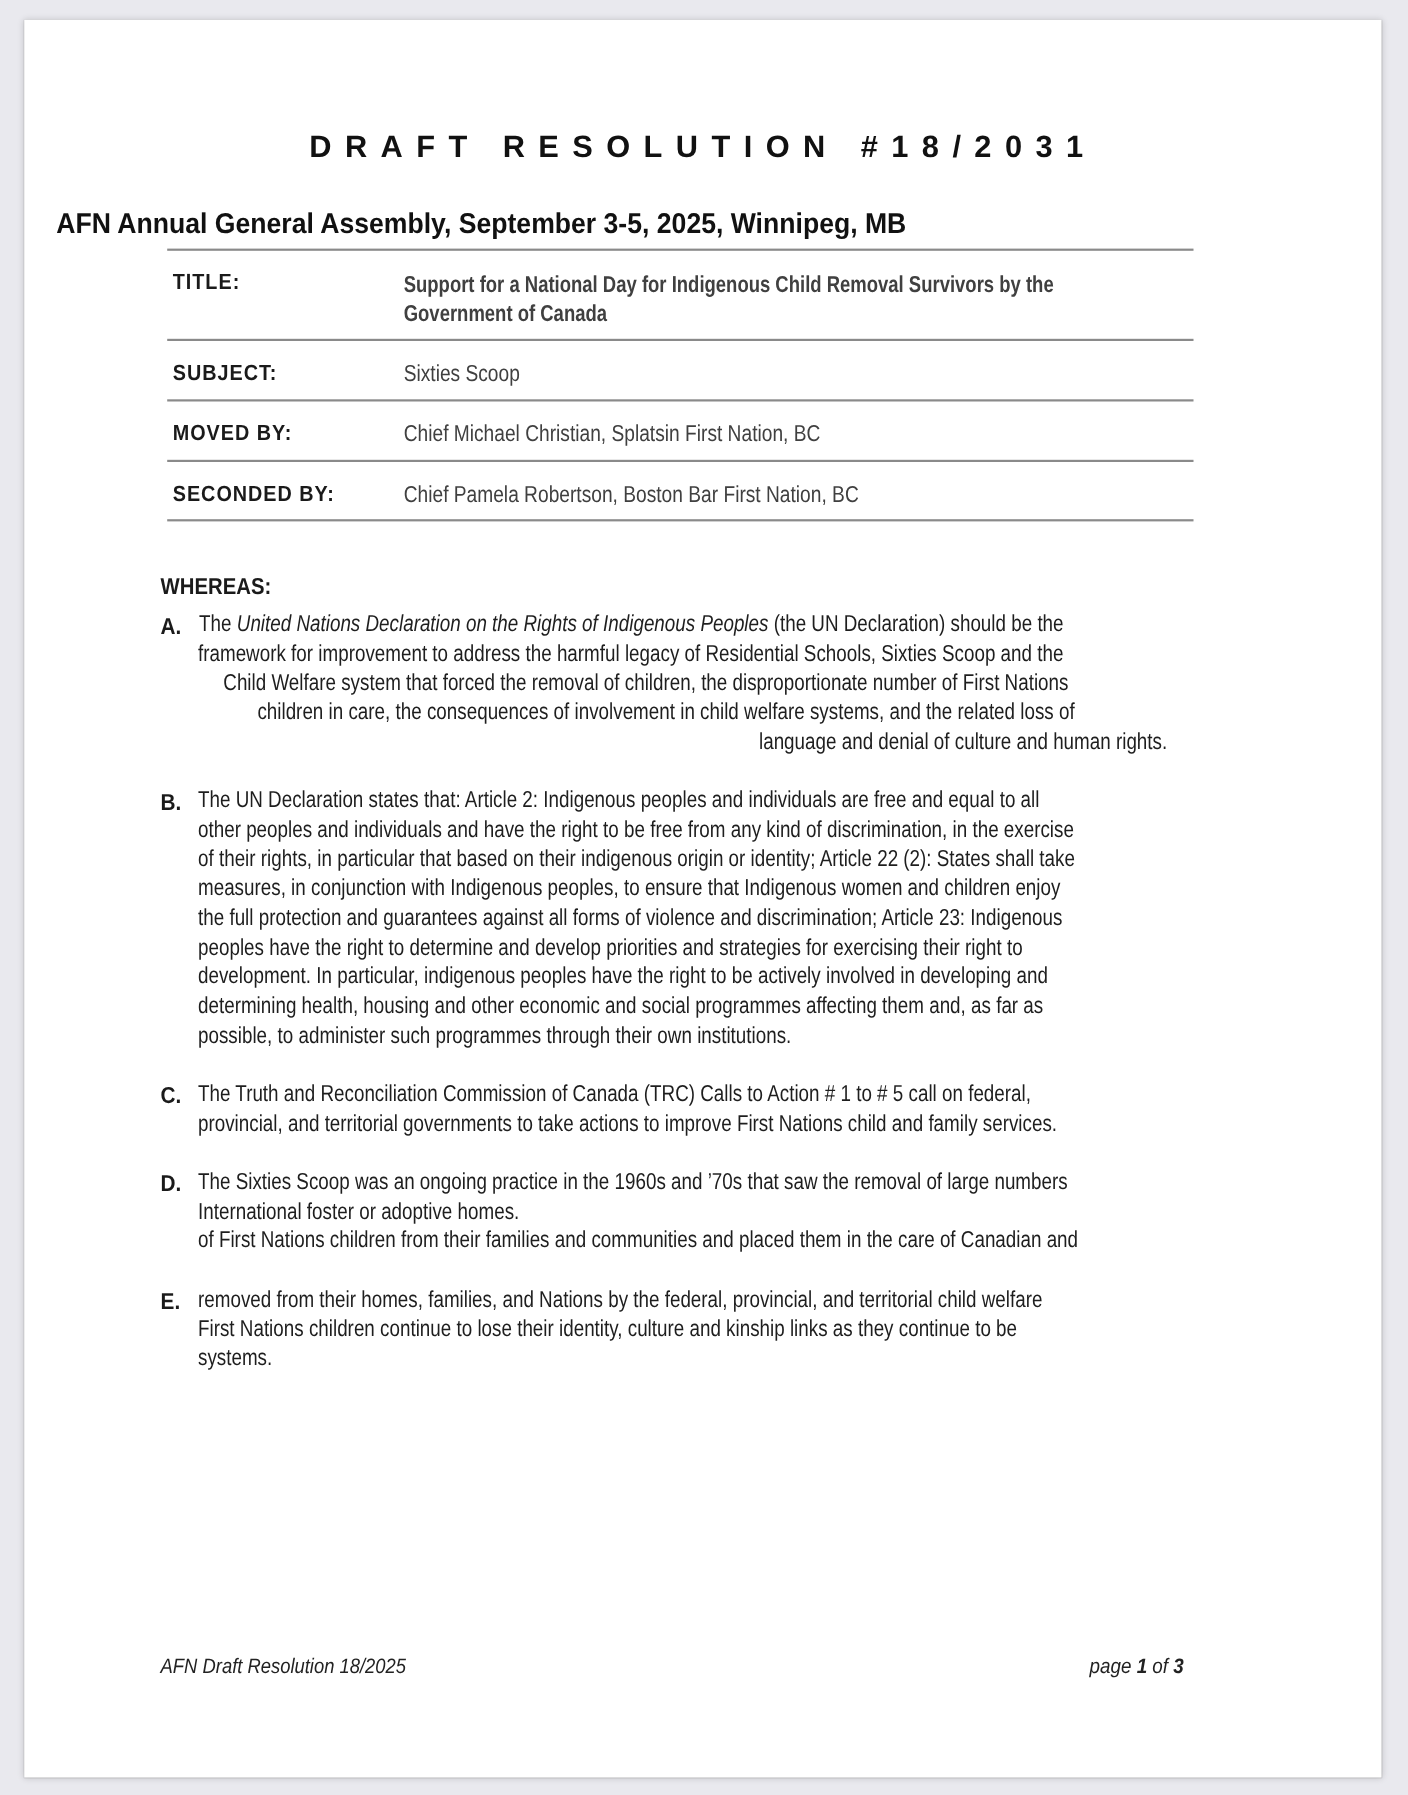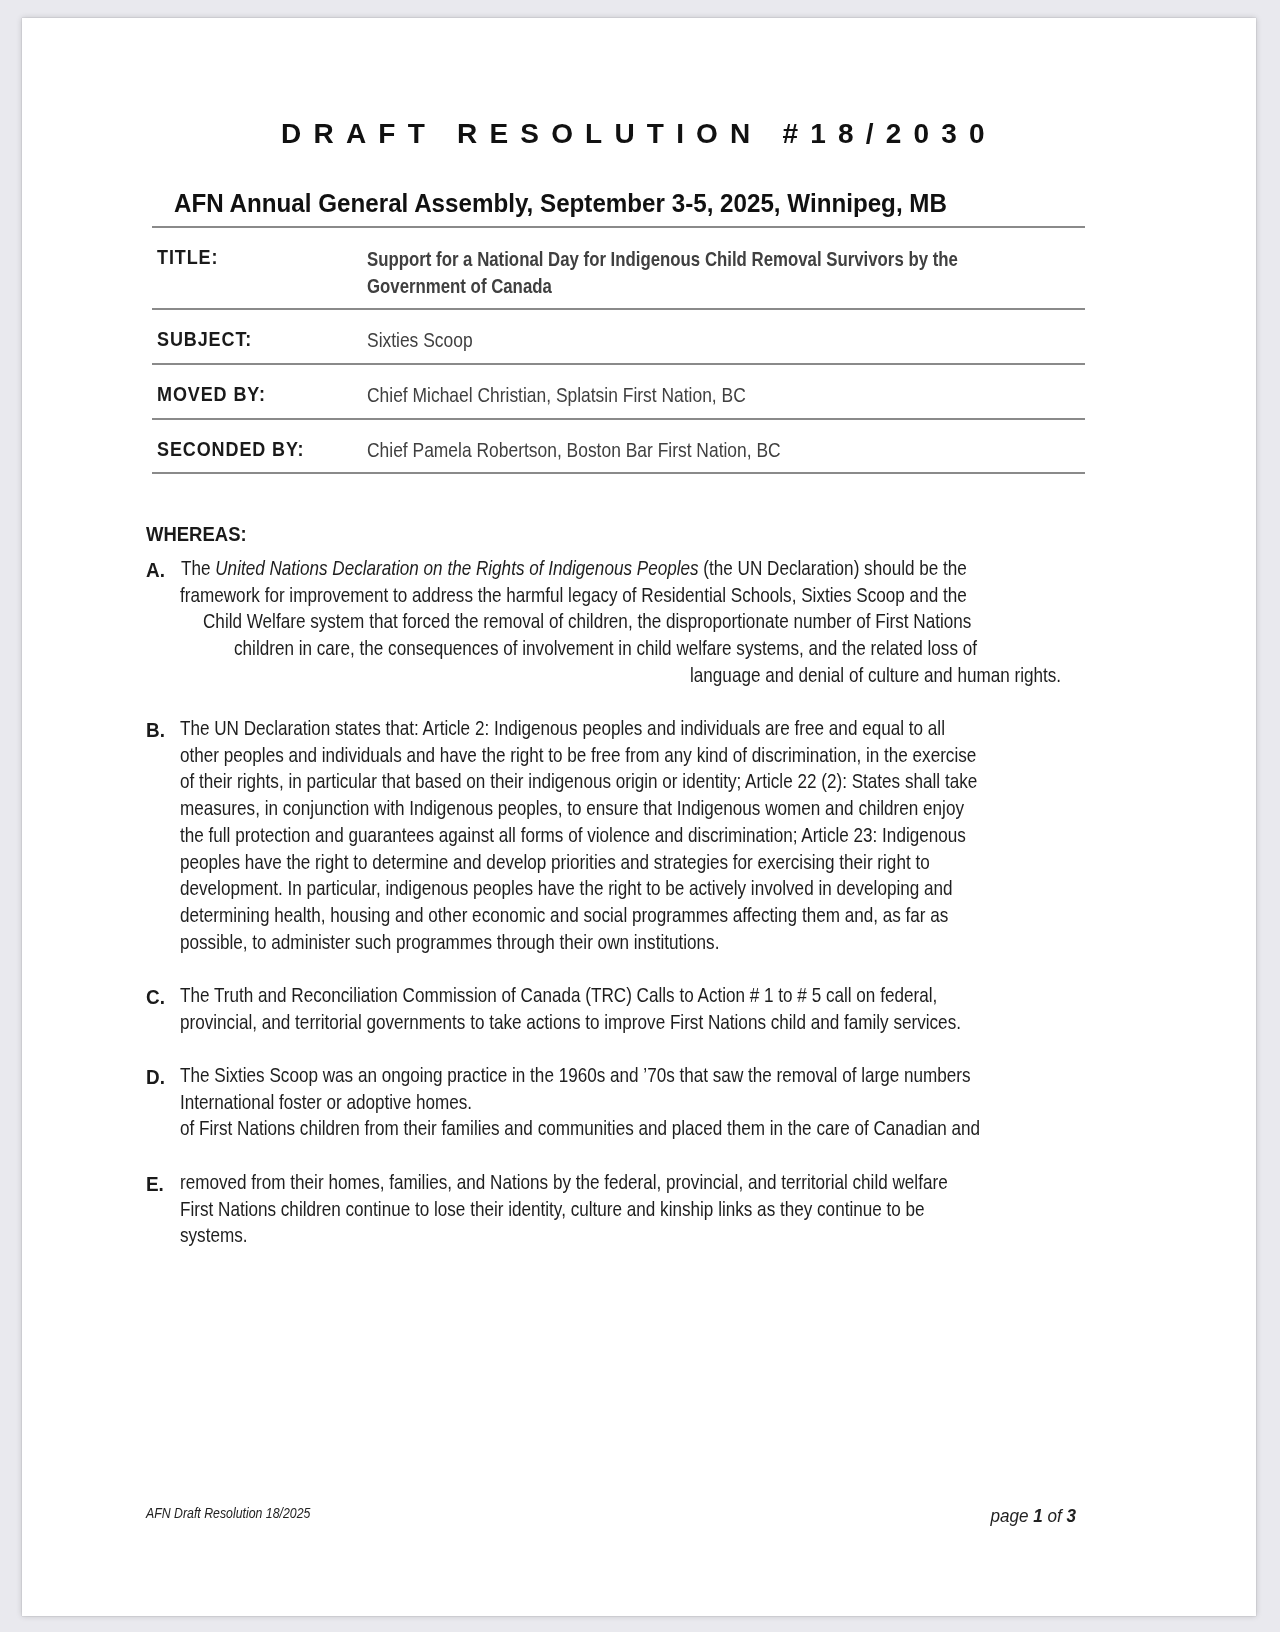--- a/index.html
+++ b/index.html
@@ -16,21 +16,21 @@
     box-shadow: 0 0 6px rgba(0,0,0,0.18), 0 0 1px rgba(0,0,0,0.25);
   }
   .abs { position:absolute; white-space:nowrap; }
   .cond { display:inline-block; transform-origin:0 50%; }
 
   .heading {
     left:0; width:1234px; text-align:center; top:100px;
     font-weight:bold; font-size:28px; letter-spacing:12.2px; color:#111;
   }
   .subheading {
-    left:0; width:1078px; text-align:center; top:170px;
+    left:0; width:1078px; text-align:left; top:170px;
     font-weight:bold; font-size:26px; color:#111;
   }
   .subheading .cond { transform:scaleX(0.93); transform-origin:50% 50%; }
 
   .rule { position:absolute; left:130px; width:933px; height:2px; background:#8a8a8a; }
 
   .label { left:135px; font-weight:bold; font-size:20px; letter-spacing:1px; color:#1a1a1a; }
   .label .cond { transform:scaleX(0.9); }
   .value { left:345px; font-size:21px; color:#404040; line-height:27px; }
   .value .cond { transform:scaleX(0.83); }
@@ -39,31 +39,31 @@
 
   .whereas { left:124px; top:504px; font-weight:bold; font-size:21px; }
   .whereas .cond { transform:scaleX(0.88); }
 
   .clause-letter { left:124px; font-weight:bold; font-size:21px; }
   .clause-letter .cond { transform:scaleX(0.9); }
   .clause-text { left:158px; font-size:21px; line-height:26.7px; color:#1e1e1e; }
   .clause-text .line { display:block; white-space:nowrap; }
   .clause-text .cond { transform:scaleX(0.815); }
 
-  .footer-left { left:124px; top:1487px; font-style:italic; font-size:14px; color:#222; }
+  .footer-left { left:124px; top:1487px; font-style:italic; font-size:19px; color:#222; }
   .footer-left .cond { transform:scaleX(0.88); }
   .footer-right { right:180px; top:1487px; font-style:italic; font-size:19px; color:#222; }
   .footer-right .cond { transform:scaleX(0.9); transform-origin:100% 50%; }
 </style>
 </head>
 <body>
 
 <div class="page">
 
-  <div class="abs heading">DRAFT RESOLUTION #18/2030</div>
+  <div class="abs heading">DRAFT RESOLUTION #18/2031</div>
   <div class="abs subheading"><span class="cond">AFN Annual General Assembly, September 3-5, 2025, Winnipeg, MB</span></div>
 
   <div class="rule" style="top:208px;"></div>
 
   <div class="abs label" style="top:228px;"><span class="cond">TITLE:</span></div>
   <div class="abs value bold" style="top:227px;">
     <span class="cond">Support for a National Day for Indigenous Child Removal Survivors by the</span><br>
     <span class="cond">Government of Canada</span>
   </div>
   <div class="rule" style="top:290px;"></div>

